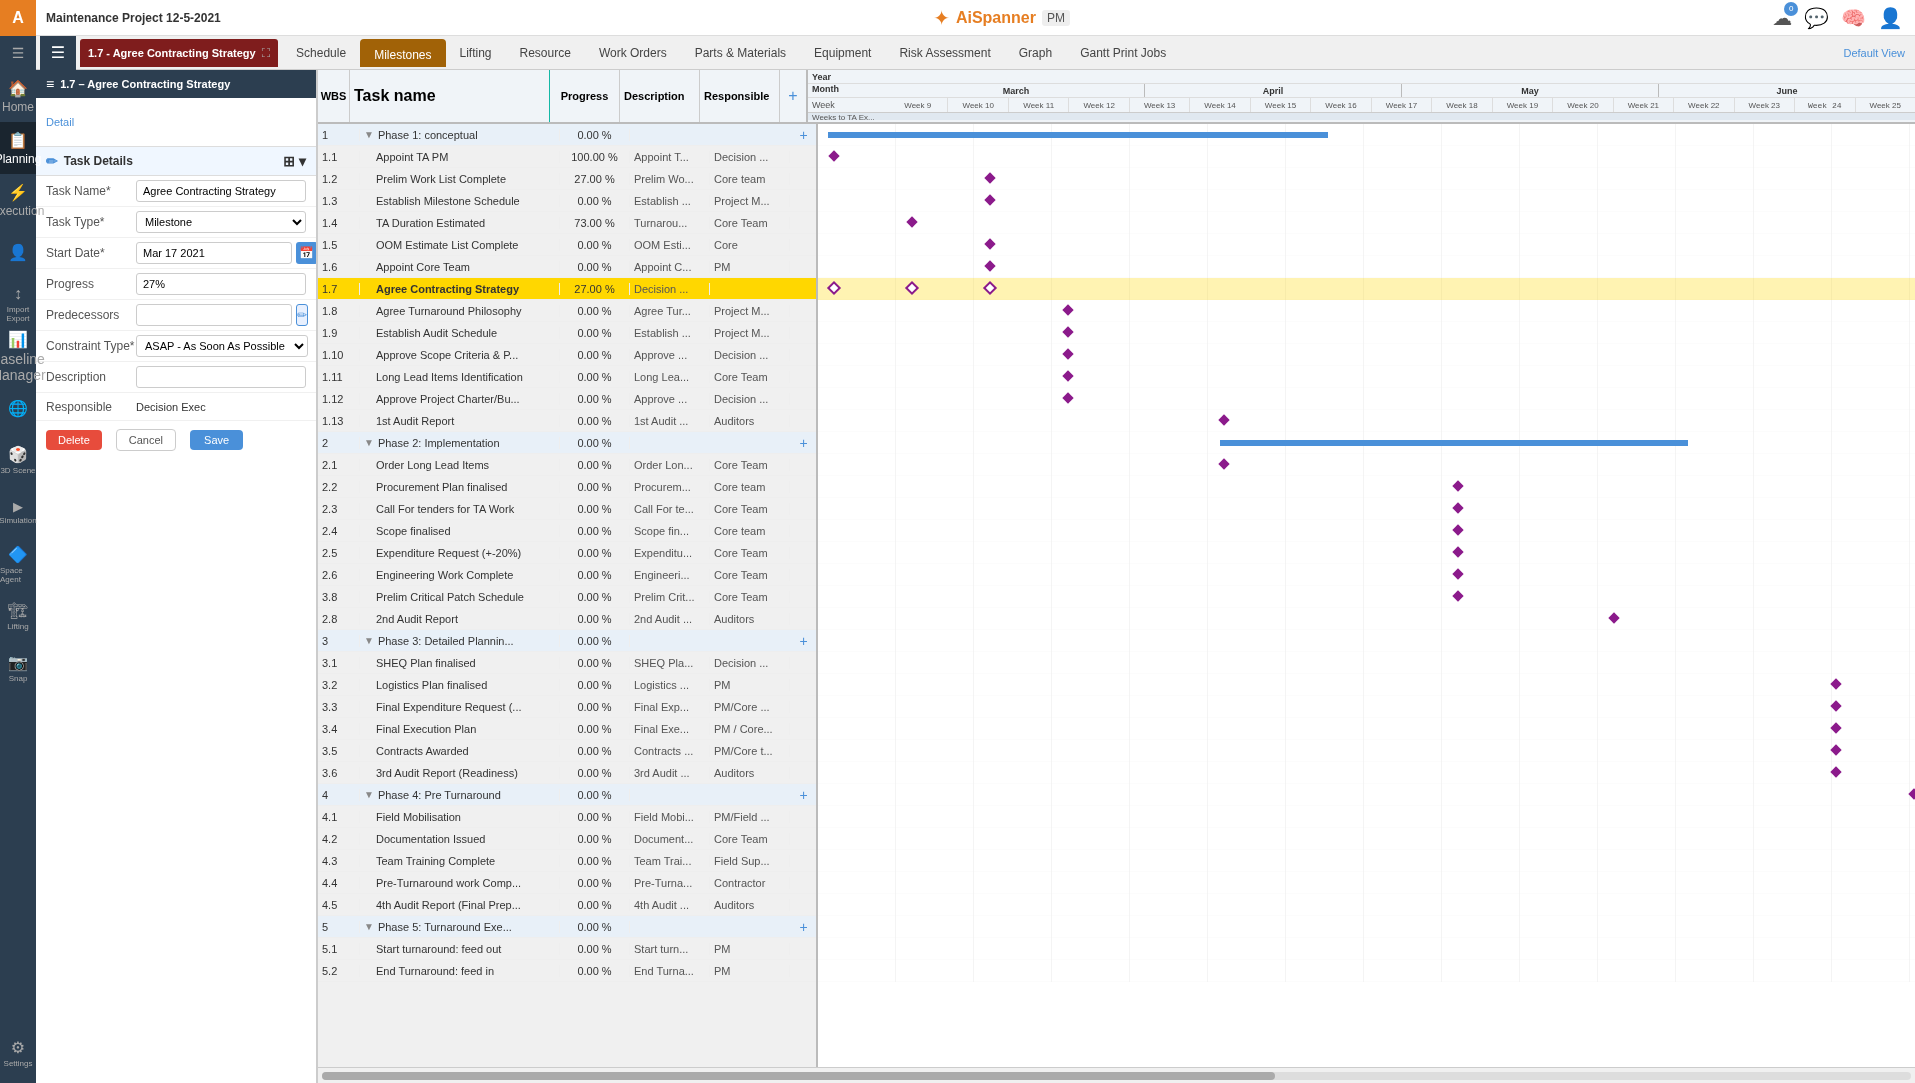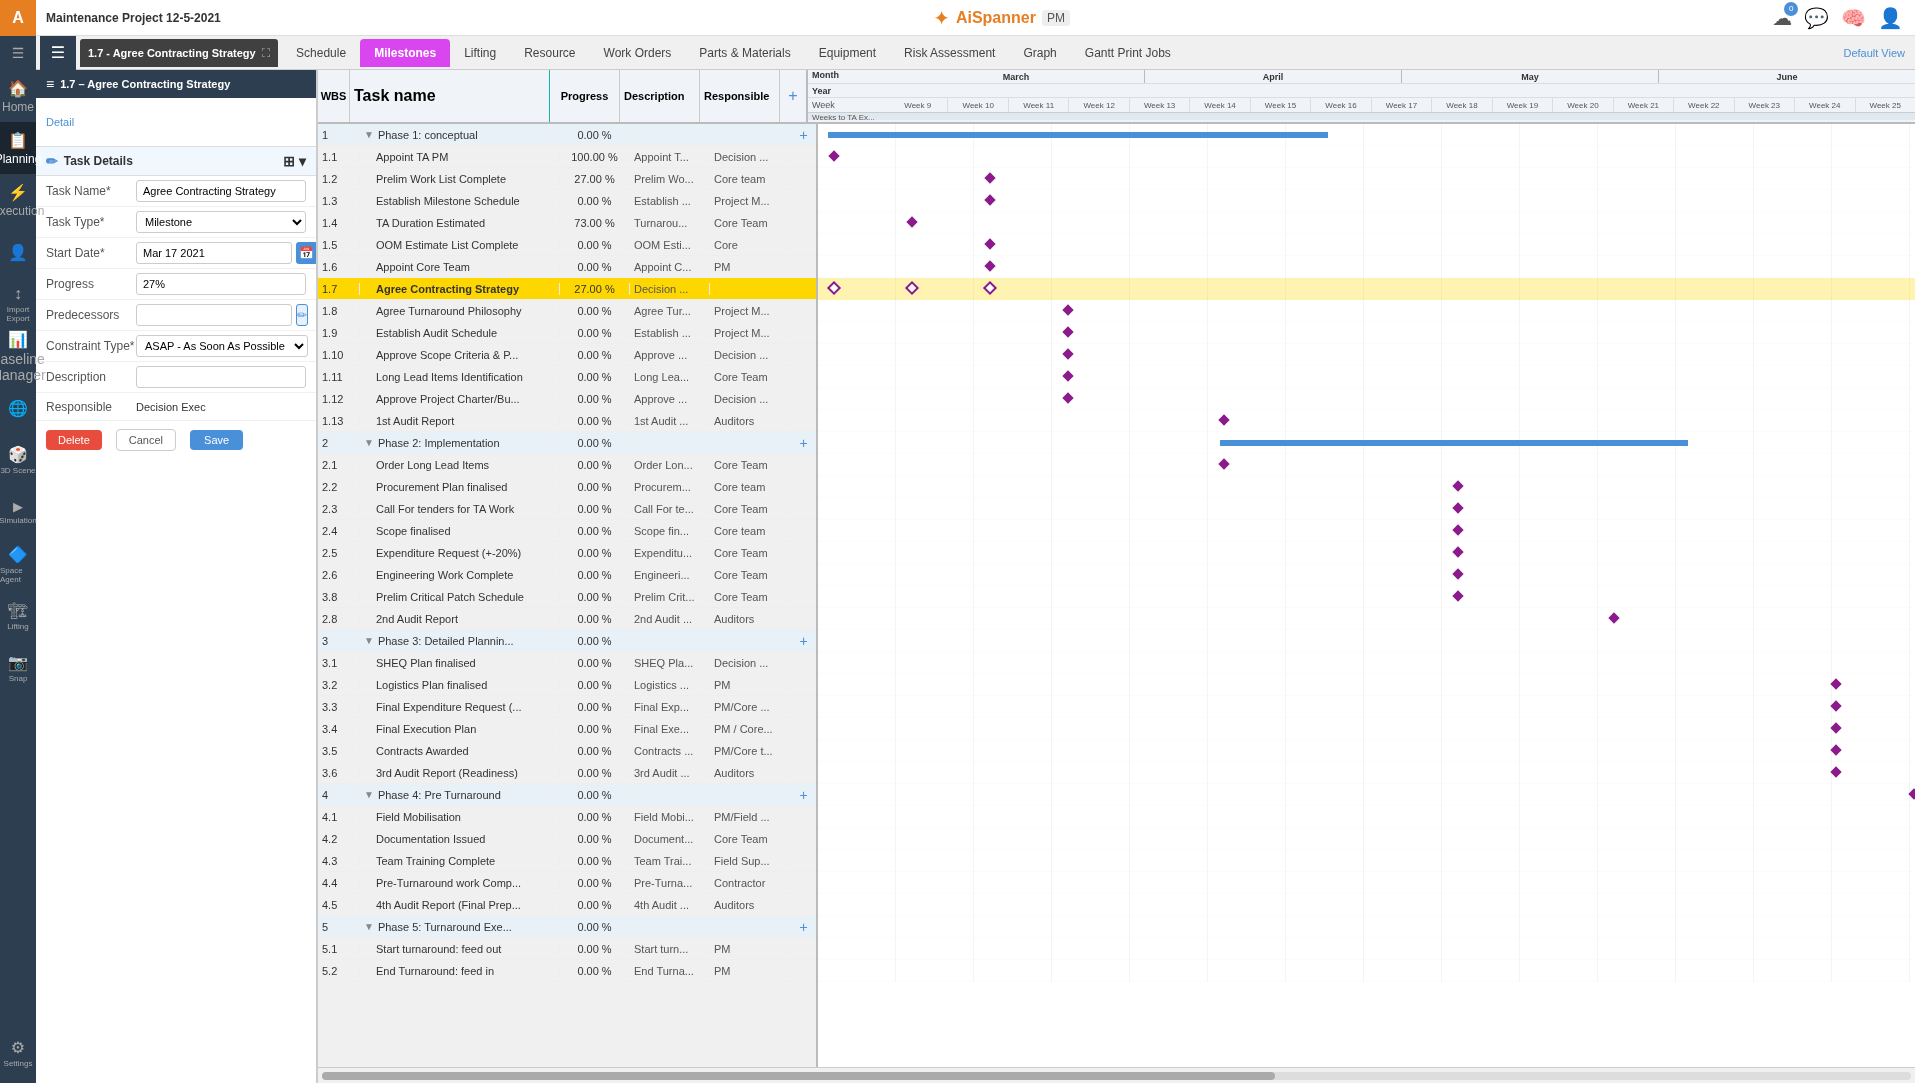--- a/index.html
+++ b/index.html
@@ -290,21 +290,21 @@
     .tab-item {
       padding: 5px 14px;
       cursor: pointer;
       font-size: 12px;
       color: #444;
       border-radius: 4px 4px 0 0;
       height: 28px;
       display: flex;
       align-items: center;
     }
-    .tab-item.active { background: #d946ef; color: white; font-weight: bold; }
+    .tab-item.active { background: #a16207; color: white; font-weight: normal; align-items: flex-end; }
     .default-view-label {
       margin-left: auto;
       padding: 4px 10px;
       font-size: 11px;
       color: #4a90d9;
       cursor: pointer;
     }
   </style>
 </head>
 <body>
@@ -390,21 +390,21 @@
         <span style="font-size:20px; color:#8b5cf6; cursor:pointer;">🧠</span>
         <span style="font-size:20px; color:#555; cursor:pointer;">👤</span>
       </div>
     </div>
 
     <div class="tab-bar">
       <div style="width:36px; height:34px; background:#2c3e50; display:flex; align-items:center; justify-content:center; margin-right:4px; cursor:pointer;">
         <span style="color:white; font-size:16px;">☰</span>
       </div>
 
-      <div style="background:#404040; color:white; padding:4px 8px; display:flex; align-items:center; gap:6px; height:28px; border-radius:3px 3px 0 0; margin-right:4px;">
+      <div style="background:#7f1d1d; color:white; padding:4px 8px; display:flex; align-items:center; gap:6px; height:28px; border-radius:3px 3px 0 0; margin-right:4px;">
         <span style="font-size:11px; font-weight:bold;">1.7 - Agree Contracting Strategy</span>
         <span style="font-size:12px; cursor:pointer; color:#aaa;">⛶</span>
       </div>
       <div class="tab-item">
           <span>Schedule</span>
         </div>
       <div class="tab-item active">
           <span>Milestones</span>
         </div>
       <div class="tab-item">
@@ -509,53 +509,53 @@
           <div style="width:200px; border-right:1px solid #14b8a6; display:flex; align-items:center; padding:0 4px; font-weight:bold; font-size:16px;">Task name</div>
           <div style="width:70px; border-right:1px solid #ccc; display:flex; align-items:center; justify-content:center; font-weight:bold; font-size:11px;">Progress</div>
           <div style="width:80px; border-right:1px solid #ccc; display:flex; align-items:center; padding:0 4px; font-weight:bold; font-size:11px;">Description</div>
           <div style="width:80px; border-right:1px solid #ccc; display:flex; align-items:center; padding:0 4px; font-weight:bold; font-size:11px;">Responsible</div>
           <div style="width:28px; border-right:2px solid #bbb; display:flex; align-items:center; justify-content:center;">
             <span style="color:#4a90d9; font-size:16px; cursor:pointer;">+</span>
           </div>
 
           <div style="flex:1; display:flex; flex-direction:column; overflow:hidden;">
 
+            <div style="height:14px; display:flex; align-items:center; border-bottom:1px solid #ddd; background:#f0f4f8;">
+              <span style="font-size:9px; font-weight:bold; padding-left:4px; color:#333;">Year</span>
+            </div>
+
             <div style="height:14px; display:flex; border-bottom:1px solid #ddd; background:#f0f4f8;">
               <span style="font-size:9px; font-weight:bold; padding-left:4px; color:#333; width:80px;">Month</span>
               <div style="flex:1; display:flex; overflow:hidden;">
                 <div style="flex:3; border-right:1px solid #bbb; display:flex; align-items:center; justify-content:center; font-size:9px; font-weight:bold; color:#333;">March</div>
                 <div style="flex:3; border-right:1px solid #bbb; display:flex; align-items:center; justify-content:center; font-size:9px; font-weight:bold; color:#333;">April</div>
                 <div style="flex:3; border-right:1px solid #bbb; display:flex; align-items:center; justify-content:center; font-size:9px; font-weight:bold; color:#333;">May</div>
                 <div style="flex:3; display:flex; align-items:center; justify-content:center; font-size:9px; font-weight:bold; color:#333;">June</div>
               </div>
-            </div>
-
-            <div style="height:14px; display:flex; align-items:center; border-bottom:1px solid #ddd; background:#f0f4f8;">
-              <span style="font-size:9px; font-weight:bold; padding-left:4px; color:#333;">Year</span>
             </div>
 
             <div style="height:14px; display:flex; background:#f0f4f8; overflow:hidden;">
               <span style="font-size:9px; padding-left:4px; color:#555; width:80px; display:flex; align-items:center;">Week</span>
               <div style="flex:1; display:flex; overflow:hidden;">
                 <div style="flex:1; border-right:1px solid #ddd; display:flex; align-items:center; justify-content:center; font-size:8px; color:#555; overflow:hidden; white-space:nowrap;">Week 9</div>
                 <div style="flex:1; border-right:1px solid #ddd; display:flex; align-items:center; justify-content:center; font-size:8px; color:#555;">Week 10</div>
                 <div style="flex:1; border-right:1px solid #ddd; display:flex; align-items:center; justify-content:center; font-size:8px; color:#555;">Week 11</div>
                 <div style="flex:1; border-right:1px solid #ddd; display:flex; align-items:center; justify-content:center; font-size:8px; color:#555;">Week 12</div>
                 <div style="flex:1; border-right:1px solid #ddd; display:flex; align-items:center; justify-content:center; font-size:8px; color:#555;">Week 13</div>
                 <div style="flex:1; border-right:1px solid #ddd; display:flex; align-items:center; justify-content:center; font-size:8px; color:#555;">Week 14</div>
                 <div style="flex:1; border-right:1px solid #ddd; display:flex; align-items:center; justify-content:center; font-size:8px; color:#555;">Week 15</div>
                 <div style="flex:1; border-right:1px solid #ddd; display:flex; align-items:center; justify-content:center; font-size:8px; color:#555;">Week 16</div>
                 <div style="flex:1; border-right:1px solid #ddd; display:flex; align-items:center; justify-content:center; font-size:8px; color:#555;">Week 17</div>
                 <div style="flex:1; border-right:1px solid #ddd; display:flex; align-items:center; justify-content:center; font-size:8px; color:#555;">Week 18</div>
                 <div style="flex:1; border-right:1px solid #ddd; display:flex; align-items:center; justify-content:center; font-size:8px; color:#555;">Week 19</div>
                 <div style="flex:1; border-right:1px solid #ddd; display:flex; align-items:center; justify-content:center; font-size:8px; color:#555;">Week 20</div>
                 <div style="flex:1; border-right:1px solid #ddd; display:flex; align-items:center; justify-content:center; font-size:8px; color:#555;">Week 21</div>
                 <div style="flex:1; border-right:1px solid #ddd; display:flex; align-items:center; justify-content:center; font-size:8px; color:#555;">Week 22</div>
                 <div style="flex:1; border-right:1px solid #ddd; display:flex; align-items:center; justify-content:center; font-size:8px; color:#555;">Week 23</div>
-                <div style="flex:1; border-right:1px solid #ddd; display:flex; align-items:center; justify-content:center; font-size:8px; color:#555;">Week 24</div>
+                <div style="flex:1; border-right:1px solid #ddd; display:flex; align-items:center; justify-content:center; font-size:8px; color:#555;font-family:Liberation Mono, monospace;">Week 24</div>
                 <div style="flex:1; display:flex; align-items:center; justify-content:center; font-size:8px; color:#555;">Week 25</div>
               </div>
             </div>
 
             <div style="height:8px; display:flex; background:#e0e8f0; border-top:1px solid #ccc; overflow:hidden;">
               <span style="font-size:8px; padding-left:4px; color:#555; white-space:nowrap;">Weeks to TA Ex...</span>
             </div>
           </div>
         </div>
 

